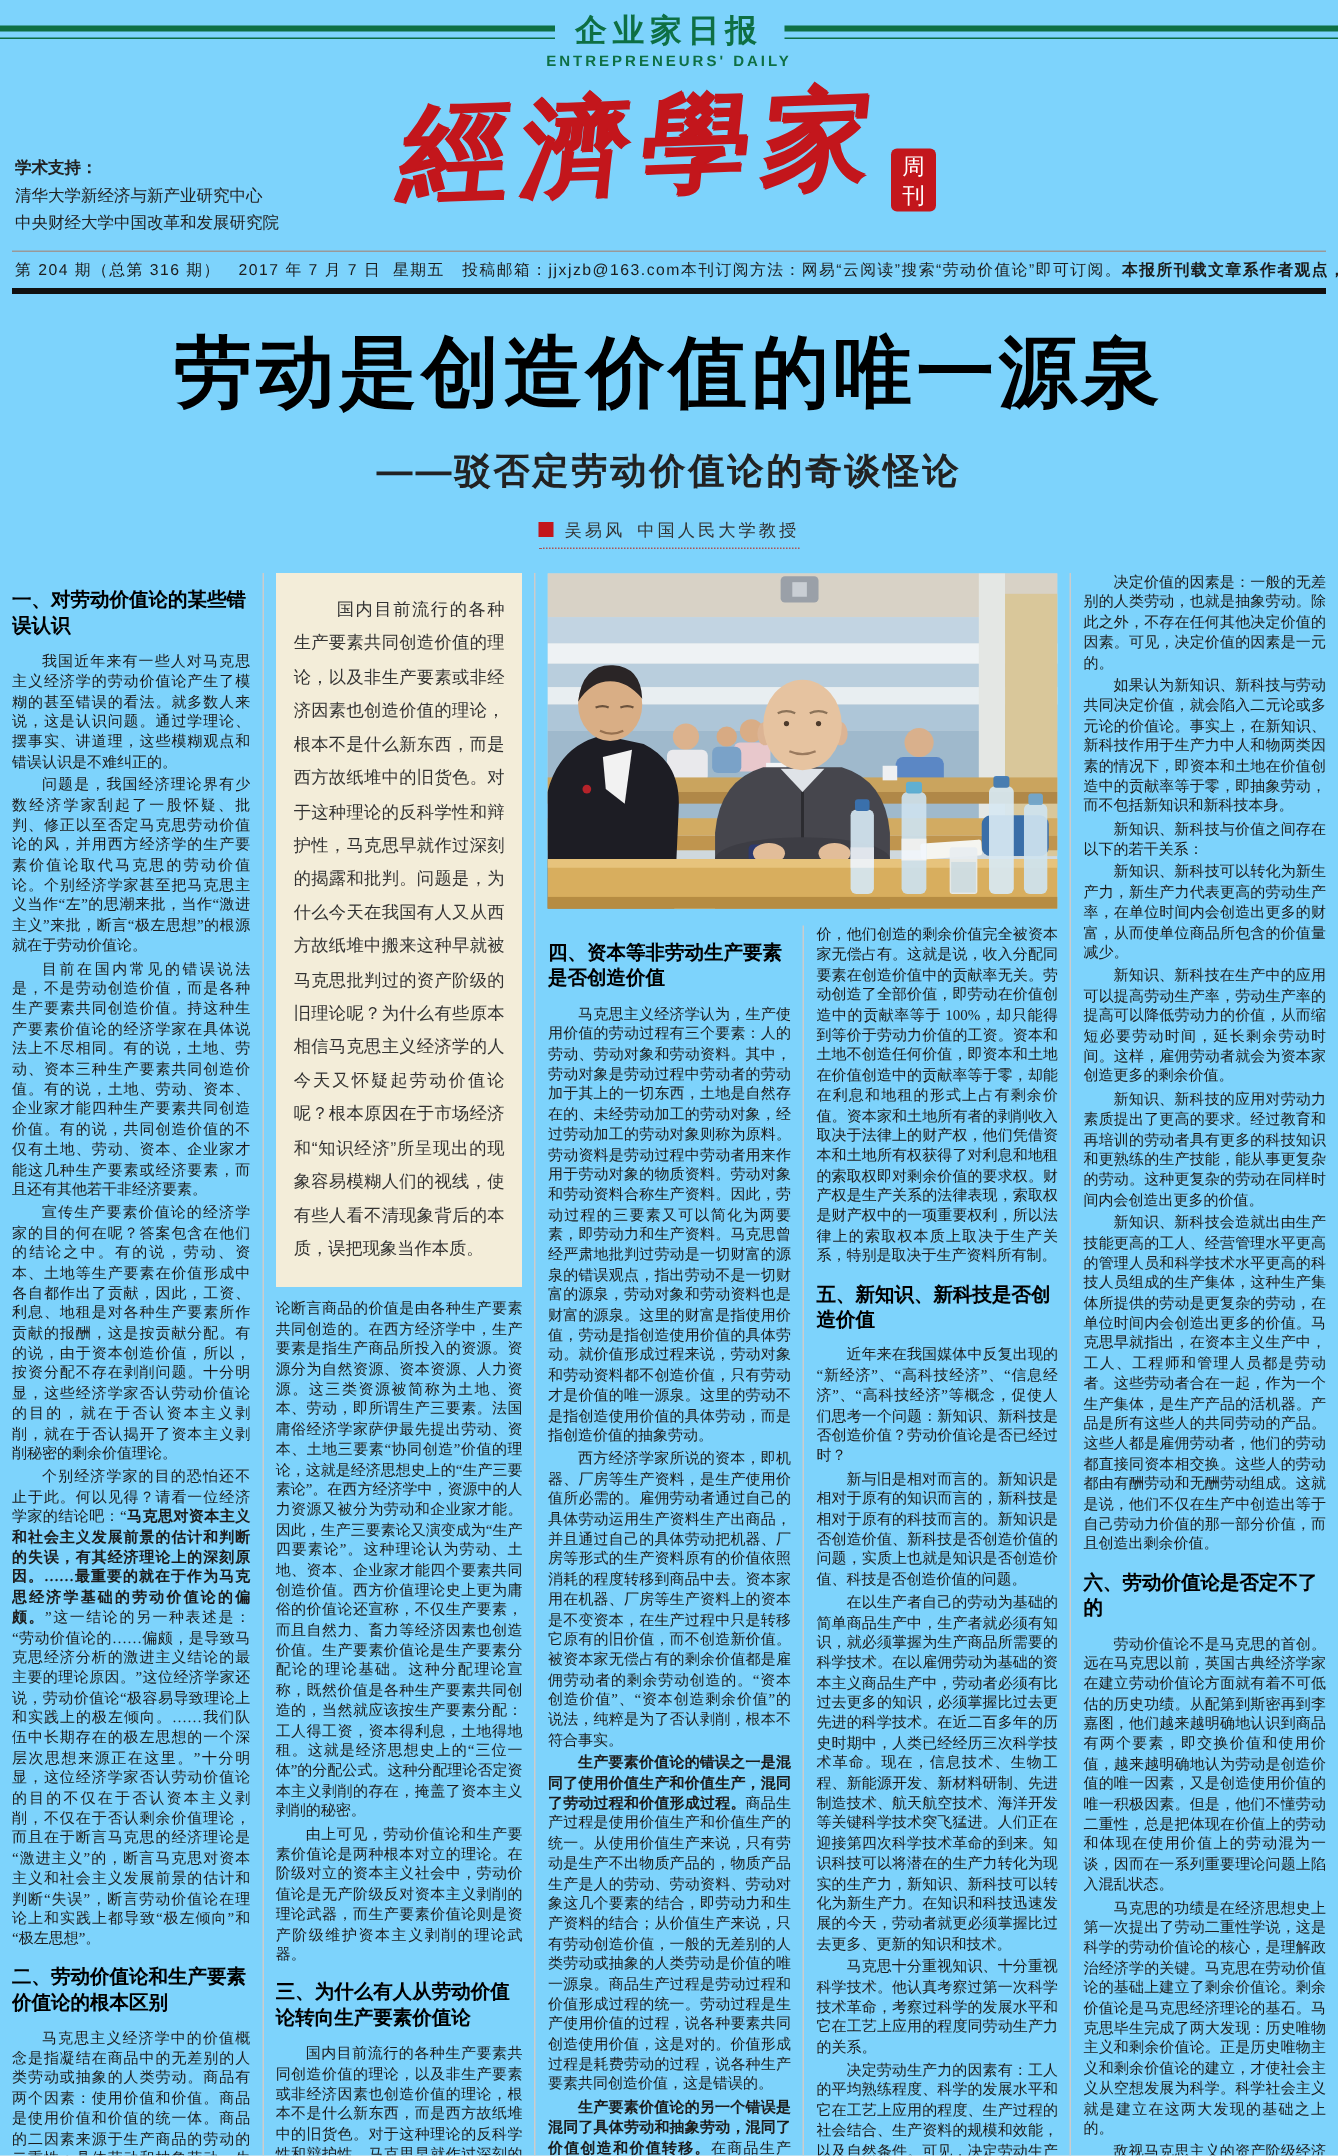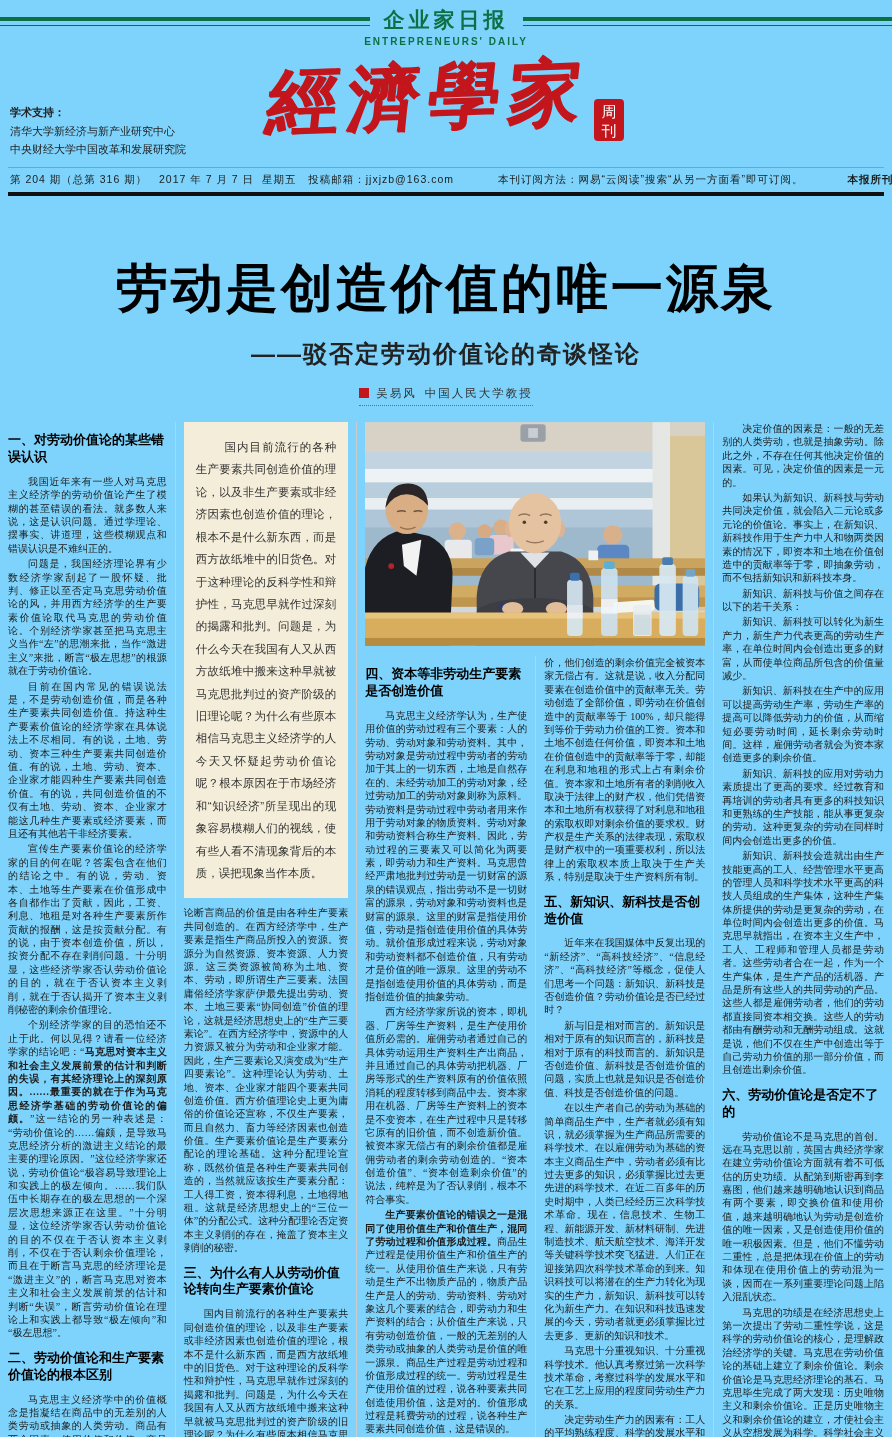--- a/index.html
+++ b/index.html
@@ -18,24 +18,24 @@
   .academic .lbl{font-weight:bold;}
   .calligraphy-wrap{position:absolute;left:0;right:0;top:2px;text-align:center;}
   .calligraphy{display:inline-block;font-family:"Liberation Serif",serif;font-weight:900;
                font-size:72px;color:#c3161c;letter-spacing:8px;transform:skewX(-8deg) rotate(-2deg);
                text-shadow:1px 1px 0 #c3161c;}
   .seal{display:inline-block;vertical-align:bottom;margin-left:6px;margin-bottom:4px;width:30px;height:42px;
         background:#c3161c;border-radius:4px;color:#fff;font-size:15px;line-height:1.25;text-align:center;
         font-family:"Liberation Serif",serif;padding-top:4px;box-sizing:border-box;}
   .info-bar{display:flex;justify-content:space-between;align-items:center;margin:4px 8px 0 8px;
             border-top:1px solid #999;border-bottom:4px solid #101010;padding:5px 2px 5px 2px;
-            font-size:10.5px;font-family:"Liberation Sans",sans-serif;letter-spacing:1px;white-space:nowrap;gap:44px;}
+            font-size:10.5px;font-family:"Liberation Sans",sans-serif;letter-spacing:1px;white-space:nowrap;}
   .info-bar .disclaimer{font-weight:bold;}
   
-  .headline-block{text-align:center;padding:18px 0 6px 0;margin-top:40px;}
+  .headline-block{text-align:center;padding:18px 0 6px 0;}
   .headline-block h1{margin:0;font-size:52px;font-weight:900;letter-spacing:3px;
                      font-family:"Liberation Serif",serif;color:#000;}
   .subtitle{margin-top:14px;font-size:24px;font-weight:bold;color:#222;
             font-family:"Liberation Sans",sans-serif;letter-spacing:2px;}
   .byline{display:inline-block;margin-top:16px;font-size:11.5px;color:#333;letter-spacing:2px;
           border-bottom:1px dotted #a55;padding-bottom:4px;}
   .red-square{display:inline-block;width:10px;height:10px;background:#c3161c;margin-right:7px;vertical-align:-1px;}
   .byline .affil{margin-left:8px;}
   
   .body-columns{display:flex;margin:10px 8px 0 8px;height:1132px;}
@@ -81,21 +81,21 @@
       </div>
     </div>
 
     <div class="info-bar">
       <span>
         <span>第 204 期（总第 316 期）</span>&nbsp;&nbsp;
         <span>2017 年 7 月 7 日</span>&nbsp;
         <span>星期五</span>&nbsp;&nbsp;
         <span>投稿邮箱：</span><span>jjxjzb@163.com</span>
       </span>
-      <span>本刊订阅方法：网易“云阅读”搜索“从另一方面看”即可订阅。</span>
+      <span>本刊订阅方法：网易“云阅读”搜索“劳动价值论”即可订阅。</span>
       <span class="disclaimer">本报所刊载文章系作者观点，均不代表本报意见</span>
     </div>
   </header>
 
   <section class="headline-block">
     <h1>劳动是创造价值的唯一源泉</h1>
     <div class="subtitle">——驳否定劳动价值论的奇谈怪论</div>
     <div>
       <span class="byline">
         <span class="red-square"></span><span>吴易风</span><span class="affil">中国人民大学教授</span>
@@ -114,20 +114,21 @@
         <h2>二、劳动价值论和生产要素价值论的根本区别</h2>
         <p>马克思主义经济学中的价值概念是指凝结在商品中的无差别的人类劳动或抽象的人类劳动。商品有两个因素：使用价值和价值。商品是使用价值和价值的统一体。商品的二因素来源于生产商品的劳动的二重性：具体劳动和抽象劳动。生产商品的一切劳动，从一方面看，是人类劳动力在特殊的、有用的形式上的耗费，例如在生产千差万别的使用价值上的耗费，马克思称这种劳动为具体劳动；从另一方面看，是人类劳动力在生理学意义上的耗费，是人的脑力、体力等等的耗费，马克思称这种劳动为抽象劳动。生产商品的劳动具有具体劳动和抽象劳动两个方面。具体劳动创造使用价值，抽象劳动创造价值。商品中包含的价值量由两部分构成：一部分是劳动者的抽象劳动创造的新价值，一部分是劳动者的具体劳动转移的生产资料原有的价值。商品价值决定于体现和物化在商品中的社会必要劳动时间。</p>
       </div>
 
     <div class="col c-2">
       <div class="callout-box">
           <p>国内目前流行的各种生产要素共同创造价值的理论，以及非生产要素或非经济因素也创造价值的理论，根本不是什么新东西，而是西方故纸堆中的旧货色。对于这种理论的反科学性和辩护性，马克思早就作过深刻的揭露和批判。问题是，为什么今天在我国有人又从西方故纸堆中搬来这种早就被马克思批判过的资产阶级的旧理论呢？为什么有些原本相信马克思主义经济学的人今天又怀疑起劳动价值论呢？根本原因在于市场经济和“知识经济”所呈现出的现象容易模糊人们的视线，使有些人看不清现象背后的本质，误把现象当作本质。</p>
         </div>
       <div>
           <p class="noindent">论断言商品的价值是由各种生产要素共同创造的。在西方经济学中，生产要素是指生产商品所投入的资源。资源分为自然资源、资本资源、人力资源。这三类资源被简称为土地、资本、劳动，即所谓生产三要素。法国庸俗经济学家萨伊最先提出劳动、资本、土地三要素“协同创造”价值的理论，这就是经济思想史上的“生产三要素论”。在西方经济学中，资源中的人力资源又被分为劳动和企业家才能。因此，生产三要素论又演变成为“生产四要素论”。这种理论认为劳动、土地、资本、企业家才能四个要素共同创造价值。西方价值理论史上更为庸俗的价值论还宣称，不仅生产要素，而且自然力、畜力等经济因素也创造价值。生产要素价值论是生产要素分配论的理论基础。这种分配理论宣称，既然价值是各种生产要素共同创造的，当然就应该按生产要素分配：工人得工资，资本得利息，土地得地租。这就是经济思想史上的“三位一体”的分配公式。这种分配理论否定资本主义剥削的存在，掩盖了资本主义剥削的秘密。</p>
+          <p>由上可见，劳动价值论和生产要素价值论是两种根本对立的理论。在阶级对立的资本主义社会中，劳动价值论是无产阶级反对资本主义剥削的理论武器，而生产要素价值论则是资产阶级维护资本主义剥削的理论武器。</p>
           <h2>三、为什么有人从劳动价值论转向生产要素价值论</h2>
           <p>国内目前流行的各种生产要素共同创造价值的理论，以及非生产要素或非经济因素也创造价值的理论，根本不是什么新东西，而是西方故纸堆中的旧货色。对于这种理论的反科学性和辩护性，马克思早就作过深刻的揭露和批判。问题是，为什么今天在我国有人又从西方故纸堆中搬来这种早就被马克思批判过的资产阶级的旧理论呢？为什么有些原本相信马克思主义经济学的人今天又怀疑起劳动价值论呢？根本原因在于市场经济和“知识经济”所呈现出的现象容易模糊人们的视线，使有些人看不清现象背后的本质，误把现象当作本质。</p>
         </div>
     </div>
 
     <div class="mid-zone">
       <div class="photo-wrap">
         <svg width="340" height="224" viewBox="0 0 350 230" xmlns="http://www.w3.org/2000/svg">
           <rect x="0" y="0" width="350" height="230" fill="#cfd8dd"></rect>
           <rect x="0" y="0" width="350" height="30" fill="#d8d2c6"></rect>

